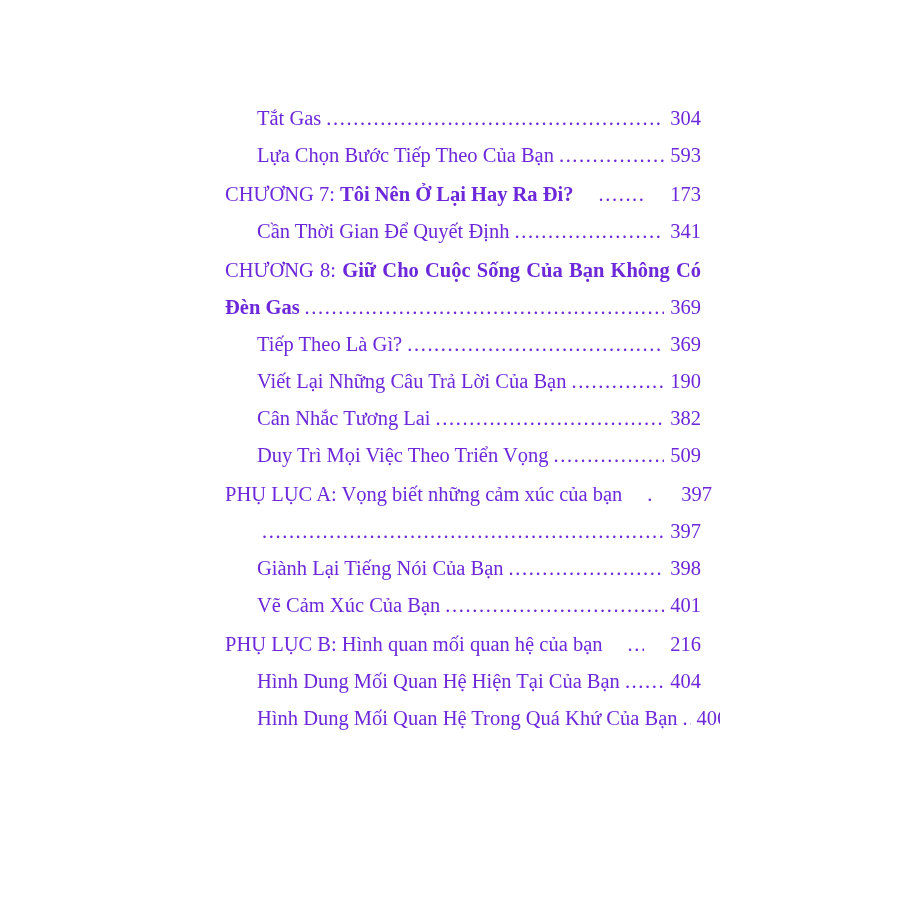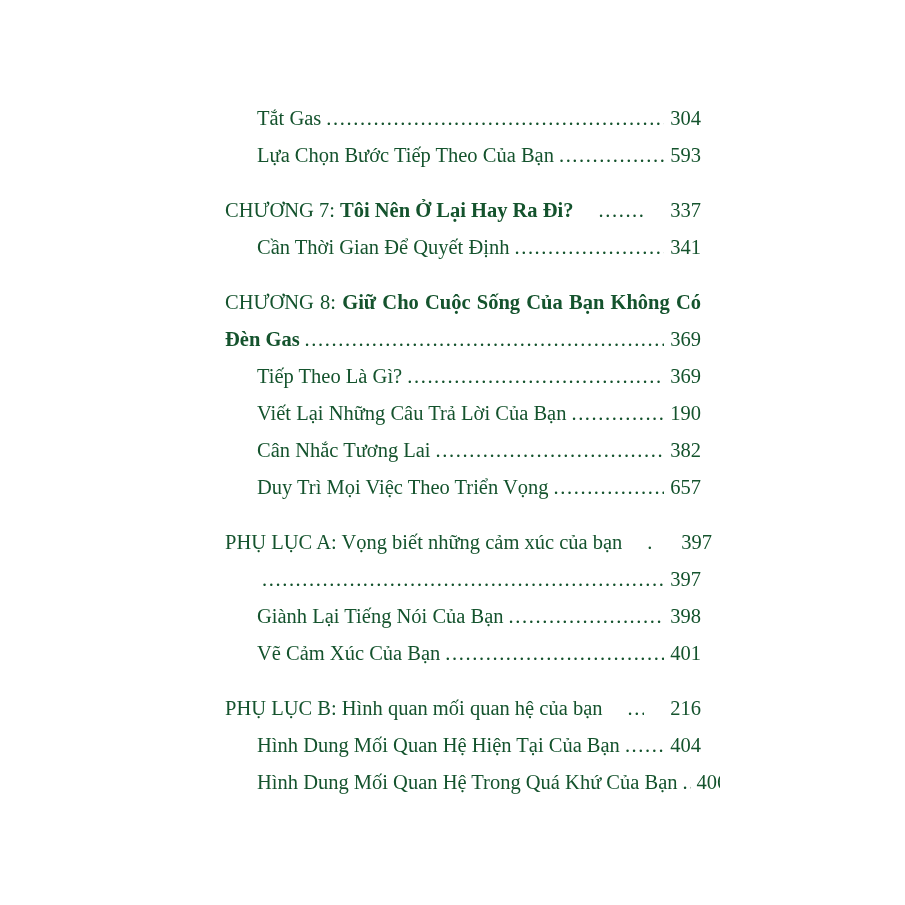--- a/index.html
+++ b/index.html
@@ -6,21 +6,21 @@
     margin: 0;
     padding: 0;
     background: #ffffff;
   }
   .page {
     position: relative;
     width: 720px;
     height: 905px;
     background: #ffffff;
     font-family: "Liberation Serif", "DejaVu Serif", serif;
-    color: #14532d;
+    color: #6d28d9;
     overflow: hidden;
   }
   .toc {
     position: absolute;
     left: 225px;
     top: 100px;
     width: 476px;
     font-size: 20.5px;
   }
   .row {
@@ -30,21 +30,21 @@
     white-space: nowrap;
   }
   .row .label {
     white-space: nowrap;
     flex: 0 0 auto;
   }
   .sub {
     padding-left: 32px;
   }
   .gap-above {
-    margin-top: 18px;
+    margin-top: 2px;
     gap: 20px;
   }
   .bold {
     font-weight: bold;
   }
   .dots {
     flex: 1 1 auto;
     overflow: hidden;
     white-space: nowrap;
     margin: 0 6px 0 5px;
@@ -79,21 +79,21 @@
 
     <div class="row sub">
       <span class="label">Lựa Chọn Bước Tiếp Theo Của Bạn</span>
       <span class="dots"></span>
       <span class="num">593</span>
     </div>
 
     <div class="row gap-above">
       <span class="label"><span>CHƯƠNG 7:</span> <span class="bold">Tôi Nên Ở Lại Hay Ra Đi?</span></span>
       <span class="dots"></span>
-      <span class="num">337</span>
+      <span class="num">173</span>
     </div>
 
     <div class="row sub">
       <span class="label">Cần Thời Gian Để Quyết Định</span>
       <span class="dots"></span>
       <span class="num">341</span>
     </div>
 
     <div class="gap-above">
       <div class="justify-line"><span>CHƯƠNG 8:</span> <span class="bold">Giữ Cho Cuộc Sống Của Bạn Không Có</span></div>
@@ -118,21 +118,21 @@
 
     <div class="row sub">
       <span class="label">Cân Nhắc Tương Lai</span>
       <span class="dots"></span>
       <span class="num">382</span>
     </div>
 
     <div class="row sub">
       <span class="label">Duy Trì Mọi Việc Theo Triển Vọng</span>
       <span class="dots"></span>
-      <span class="num">657</span>
+      <span class="num">509</span>
     </div>
 
 
     <div class="row gap-above">
       <span class="label"><span>PHỤ LỤC A:</span> <span>Vọng biết những cảm xúc của bạn</span></span>
       <span class="dots"></span>
       <span class="num">397</span>
     </div>
 
     <div class="row sub">

